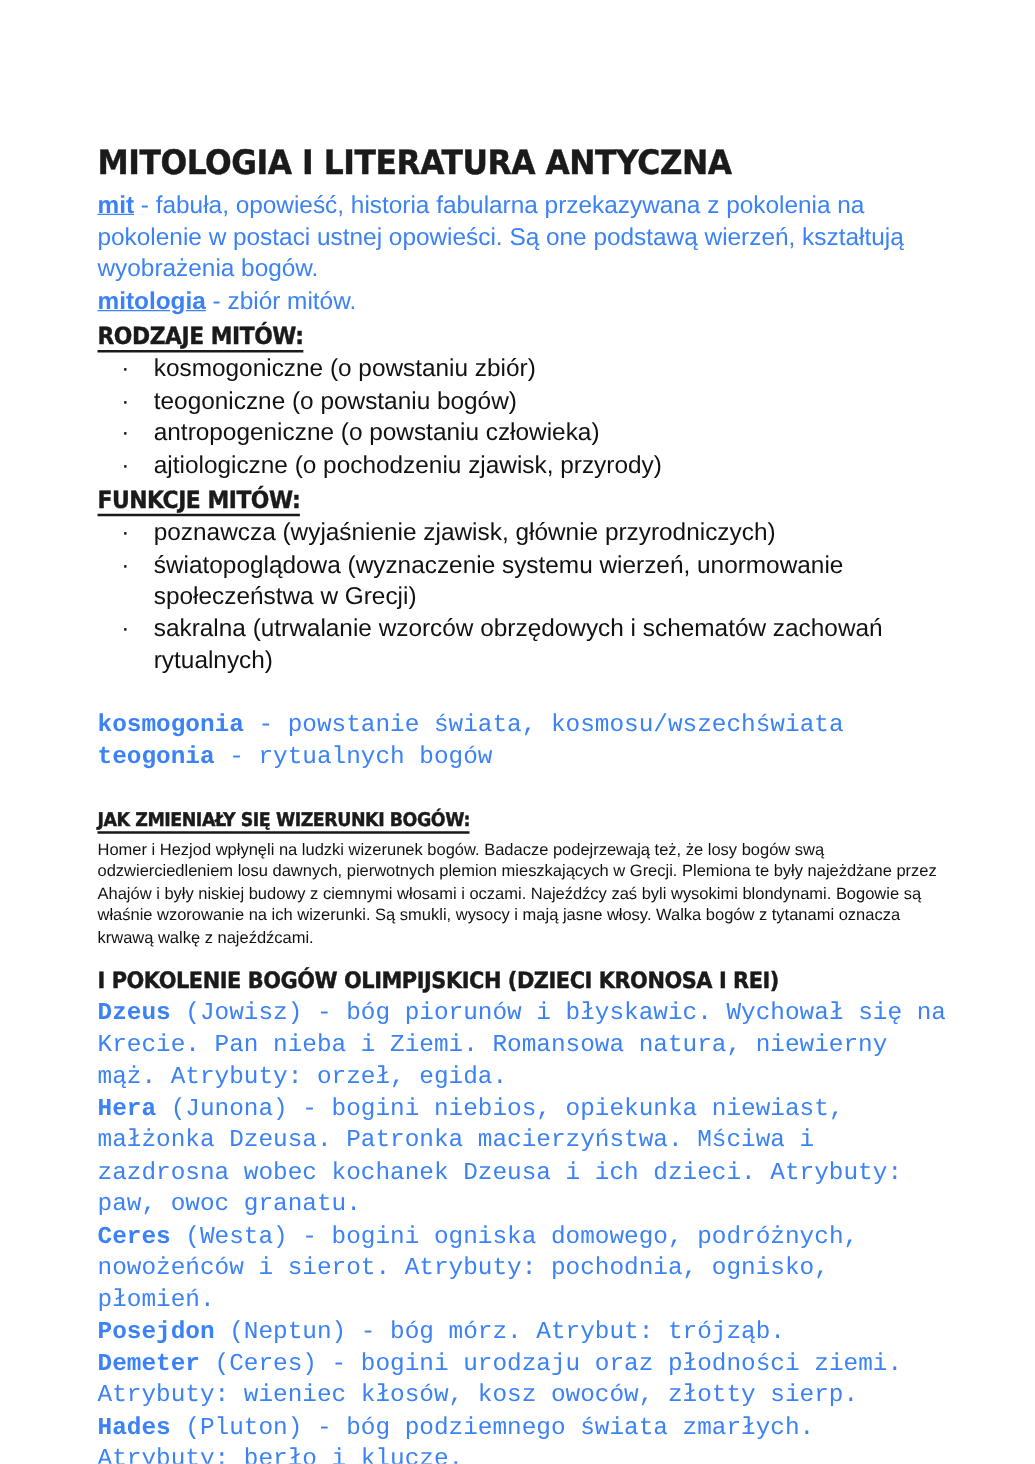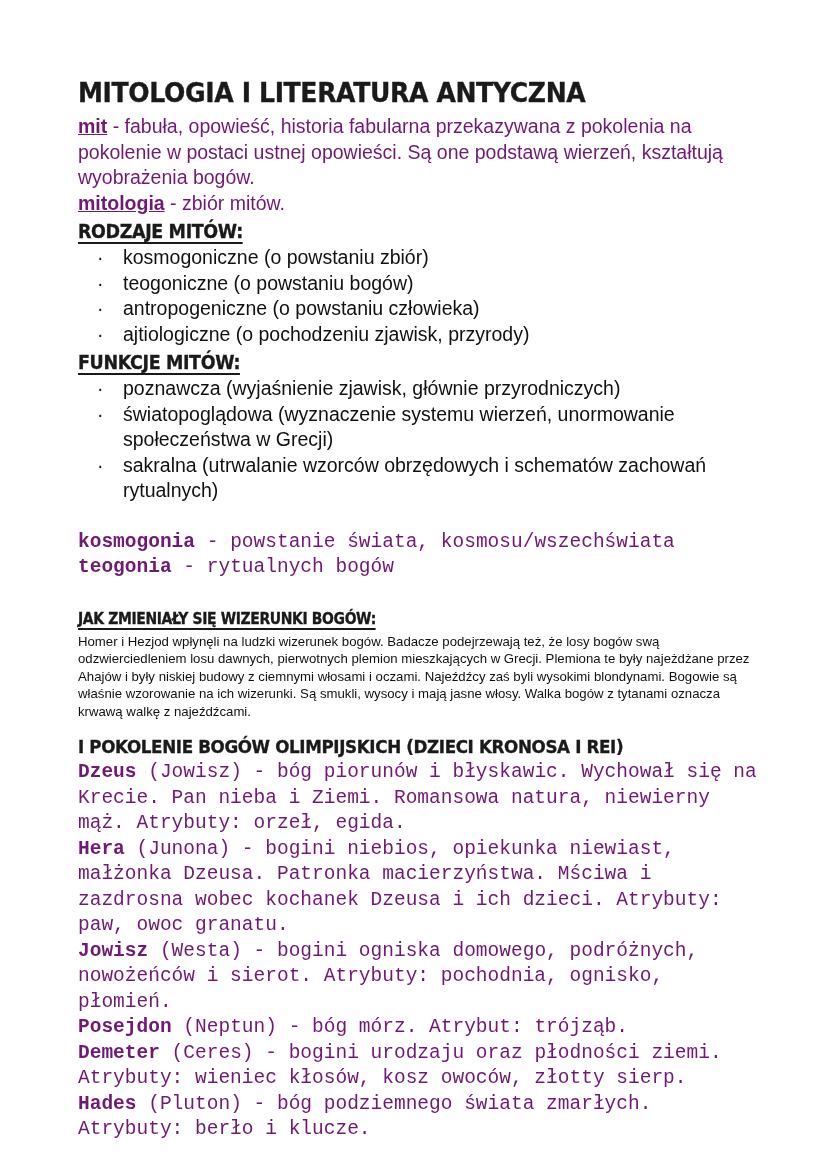--- a/index.html
+++ b/index.html
@@ -14,20 +14,21 @@
     color: #111111;
     overflow: hidden;
   }
   .page {
     position: relative;
     width: 828px;
     height: 986px;
     background: #ffffff;
     box-sizing: border-box;
     padding: 78px 60px 0 78px;
+    margin-top: 38px;
   }
 
   
   .display {
     font-family: "DejaVu Sans", sans-serif;
     font-weight: bold;
     letter-spacing: -0.4px;
     color: #1a1a1a;
     -webkit-text-stroke: 0.35px #1a1a1a;
   }
@@ -68,21 +69,21 @@
     transform-origin: left center;
     white-space: nowrap;
     margin: 0;
   }
 
   
   .body-text {
     font-size: 19.5px;
     line-height: 25.5px;
     margin: 0;
-    color: #701a75;
+    color: #3b82f6;
   }
   .body-text b, .bold { font-weight: bold; }
   .u-bold {
     font-weight: bold;
     text-decoration: underline;
     text-underline-offset: 1px;
   }
 
   
   .bullets {
@@ -168,21 +169,21 @@
   <div class="gap-md"></div>
 
   <div class="sec-head-wrap">
     <span class="display sec-head-plain">I POKOLENIE BOGÓW OLIMPIJSKICH (DZIECI KRONOSA I REI)</span>
   </div>
 
   <p class="body-text god-line"><span class="bold">Dzeus</span><span> (Jowisz) - bóg piorunów i błyskawic. Wychował się na Krecie. Pan nieba i Ziemi. Romansowa natura, niewierny mąż. Atrybuty: orzeł, egida.</span></p>
 
   <p class="body-text god-line"><span class="bold">Hera</span><span> (Junona) - bogini niebios, opiekunka niewiast, małżonka Dzeusa. Patronka macierzyństwa. Mściwa i zazdrosna wobec kochanek Dzeusa i ich dzieci. Atrybuty: paw, owoc granatu.</span></p>
 
-  <p class="body-text god-line"><span class="bold">Jowisz</span><span> (Westa) - bogini ogniska domowego, podróżnych, nowożeńców i sierot. Atrybuty: pochodnia, ognisko, płomień.</span></p>
+  <p class="body-text god-line"><span class="bold">Ceres</span><span> (Westa) - bogini ogniska domowego, podróżnych, nowożeńców i sierot. Atrybuty: pochodnia, ognisko, płomień.</span></p>
 
   <p class="body-text god-line"><span class="bold">Posejdon</span><span> (Neptun) - bóg mórz. Atrybut: trójząb.</span></p>
 
   <p class="body-text god-line"><span class="bold">Demeter</span><span> (Ceres) - bogini urodzaju oraz płodności ziemi. Atrybuty: wieniec kłosów, kosz owoców, złotty sierp.</span></p>
 
   <p class="body-text god-line"><span class="bold">Hades</span><span> (Pluton) - bóg podziemnego świata zmarłych. Atrybuty: berło i klucze.</span></p>
 
 </div>
 
 </body></html>

